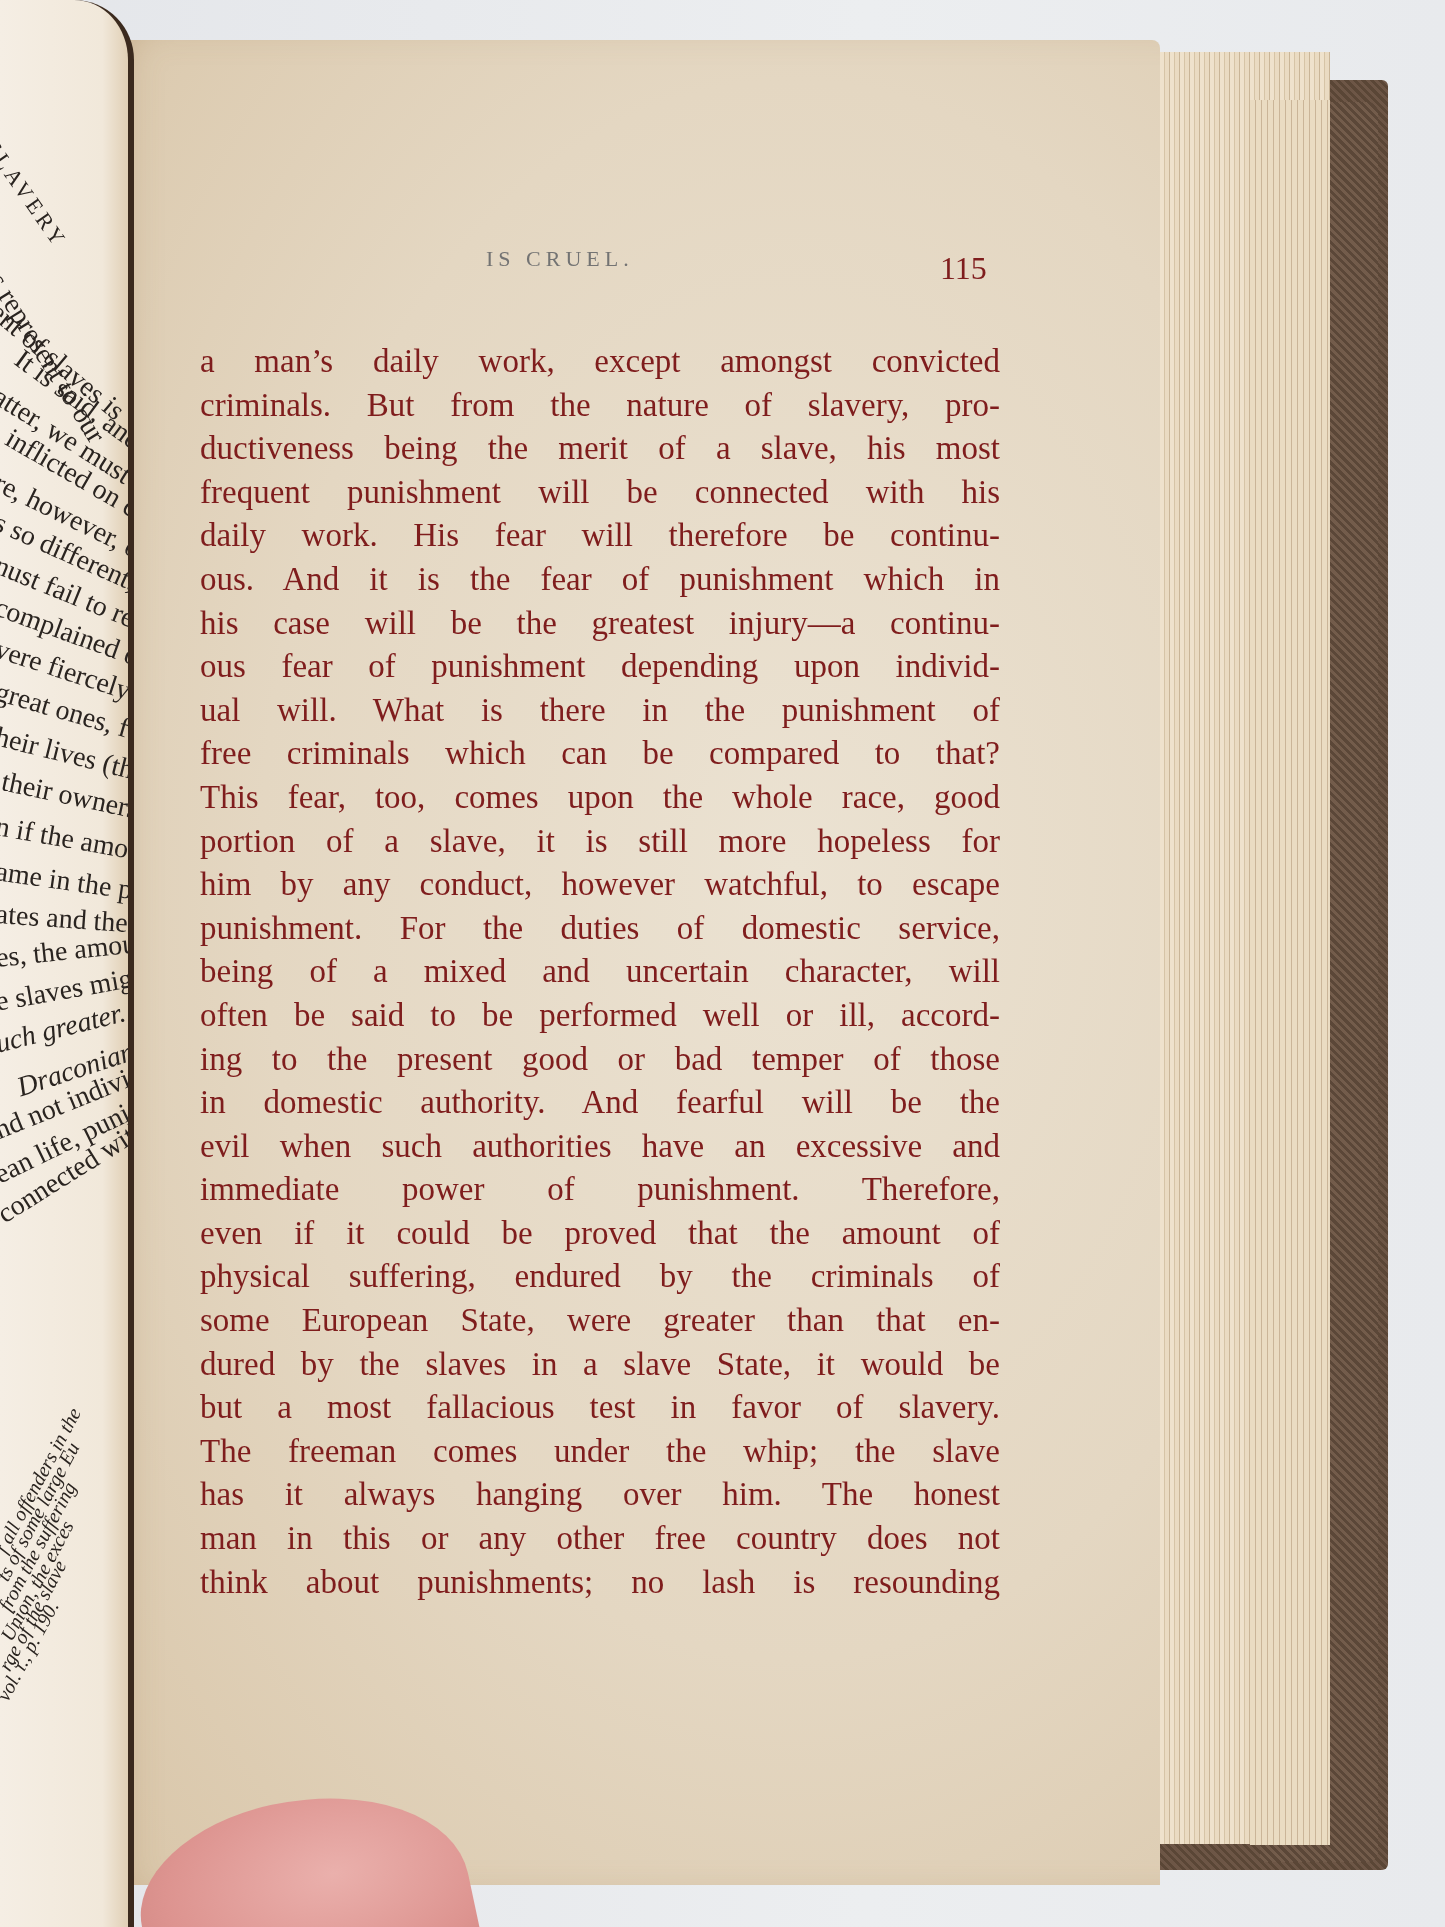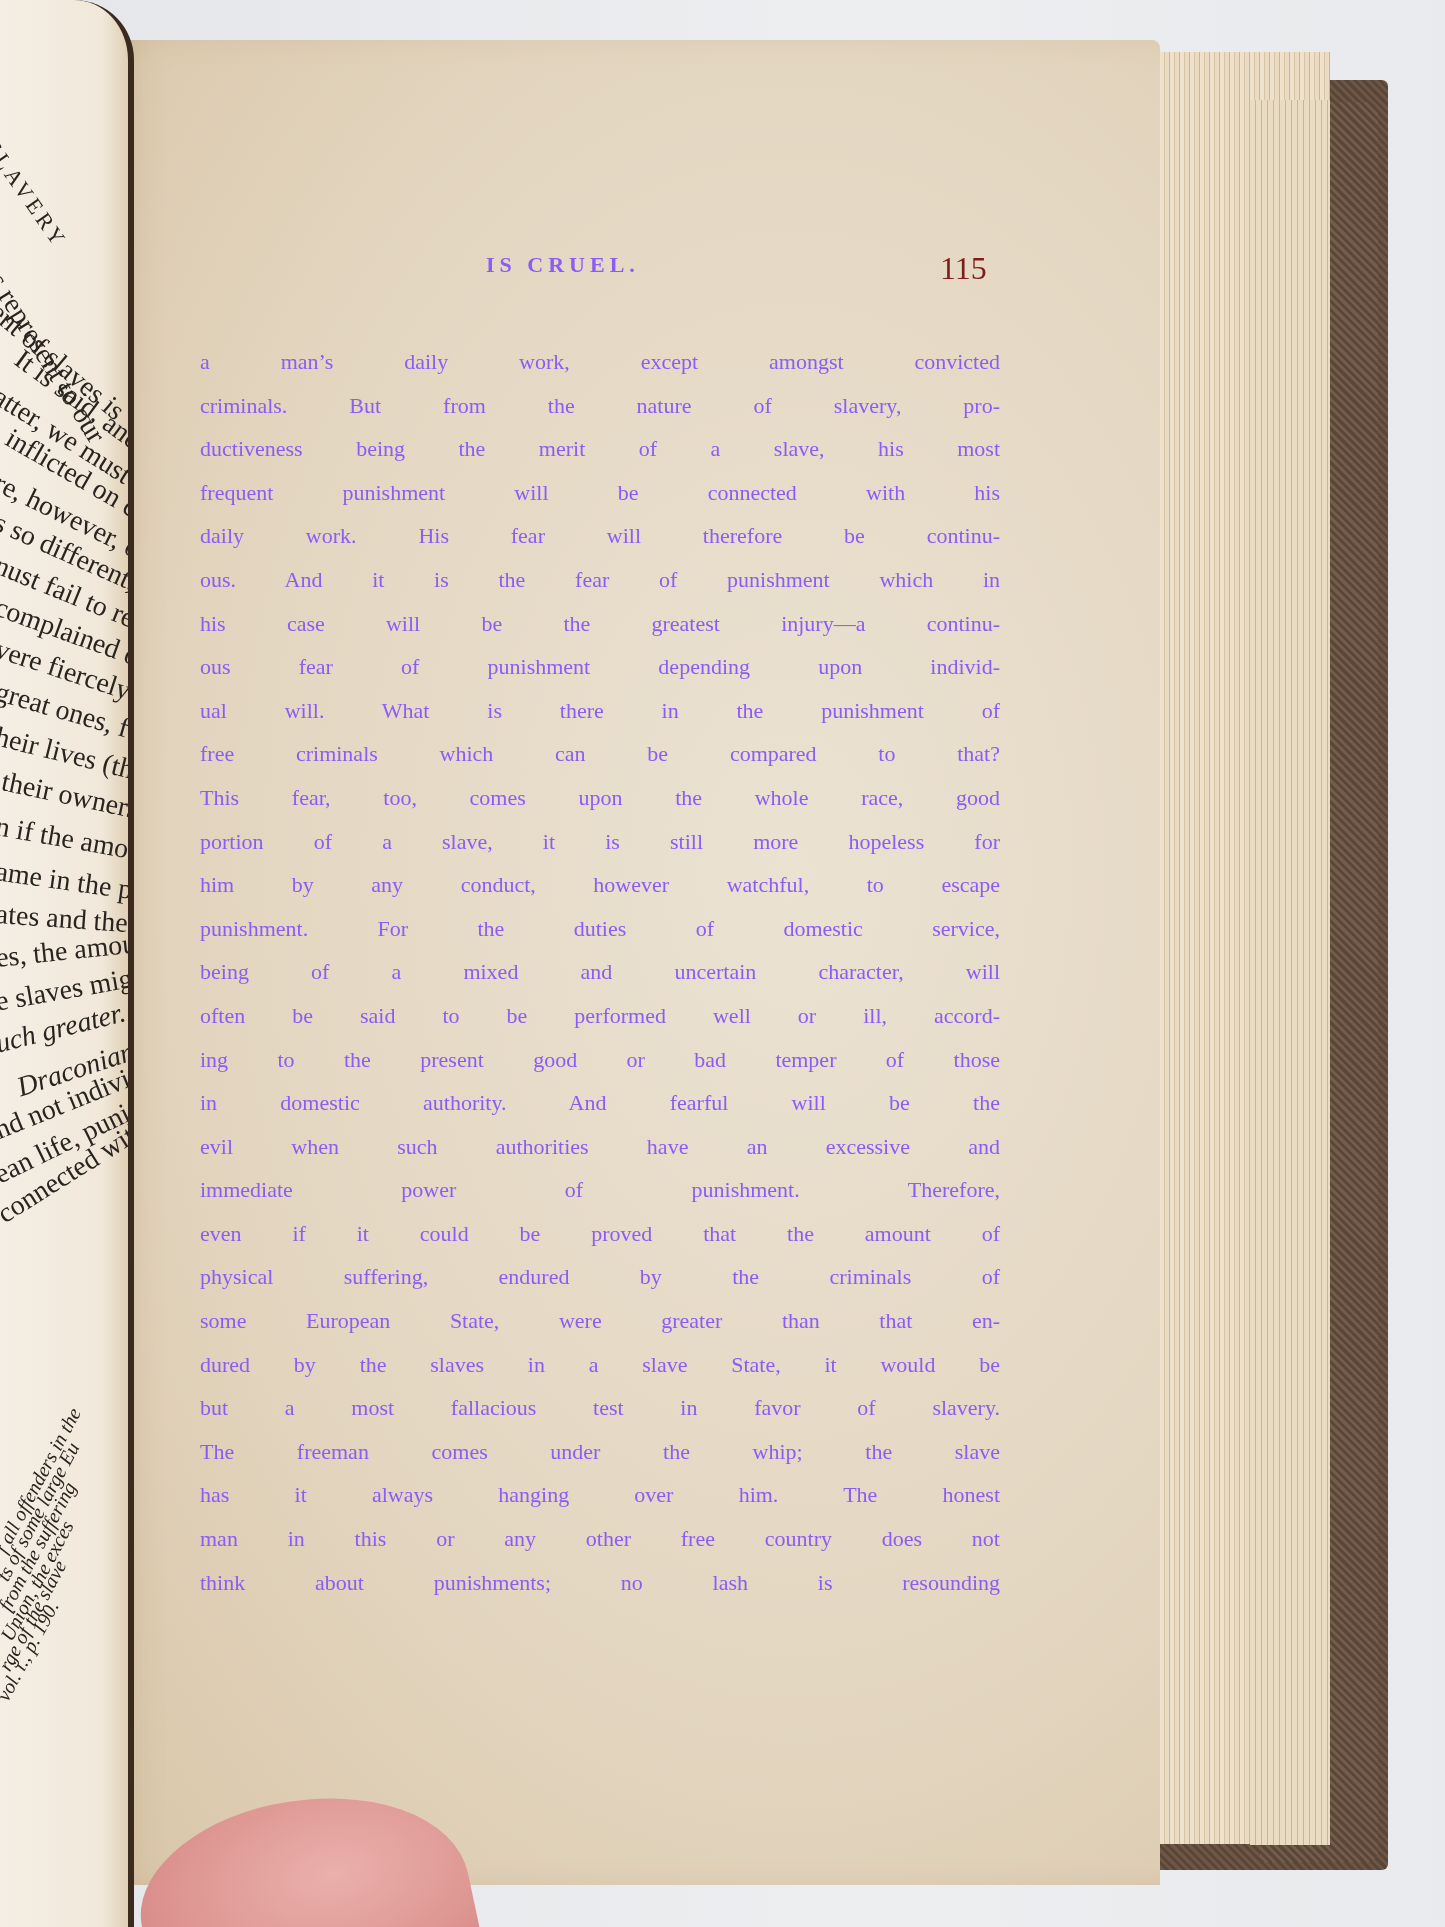--- a/index.html
+++ b/index.html
@@ -38,31 +38,31 @@
     border-right:6px solid #3b2a1e;
     border-radius:0 60px 0 0;
     overflow:hidden;
   }
   .left-line {
     position:absolute; white-space:nowrap; color:#2a2420;
     font-size:28px; transform-origin:left center;
   }
   .left-note { font-style:italic; font-size:20px; }
   .running-head {
-    position:absolute; top:252px; left:486px;
-    font-size:22px; letter-spacing:5px; color:#8b5cf6; font-weight:bold;
+    position:absolute; top:246px; left:486px;
+    font-size:22px; letter-spacing:5px; color:#737373; font-weight:normal;
   }
   .page-number {
     position:absolute; top:250px; left:940px;
     font-size:32px; color:#7f1d1d;
   }
   .body-text { position:absolute; left:200px; top:340px; width:800px; }
   .text-line {
     display:block; height:43.6px; line-height:43.6px;
-    font-size:22px; color:#8b5cf6; text-align:justify;
+    font-size:33px; color:#7f1d1d; text-align:justify;
     text-align-last:justify; white-space:nowrap;
   }
   .finger {
     position:absolute; left:140px; top:1800px; width:330px; height:200px;
     background: radial-gradient(ellipse at 60% 40%,#eab0ac 0%,#dd9490 60%,#c9807b 100%);
     border-radius:60% 70% 0 0;
     transform: rotate(-12deg);
   }
 </style>
 </head>

